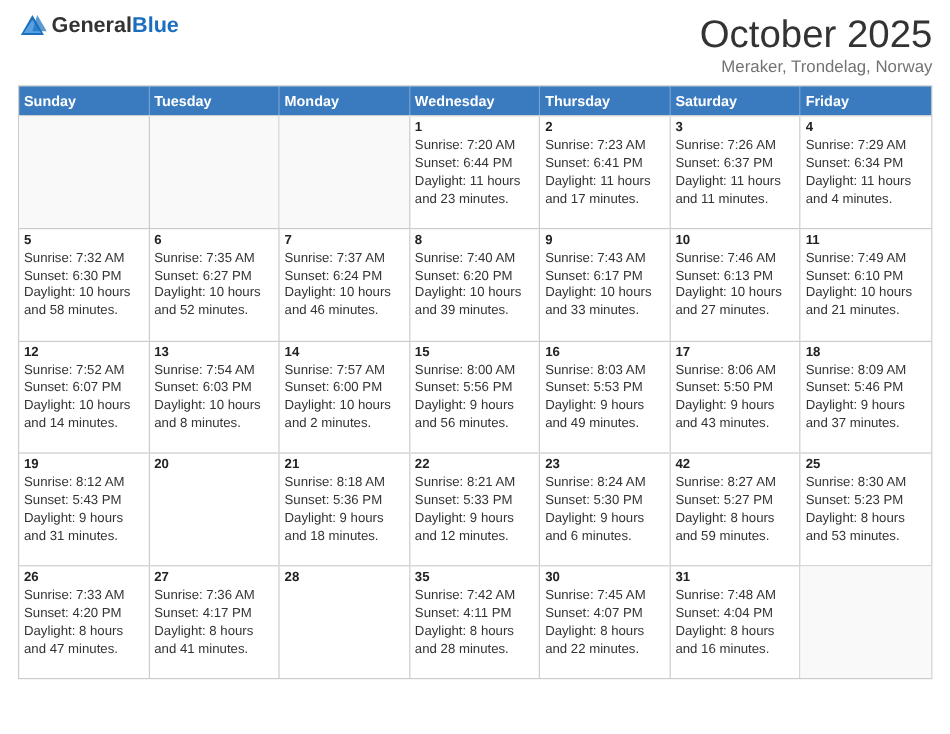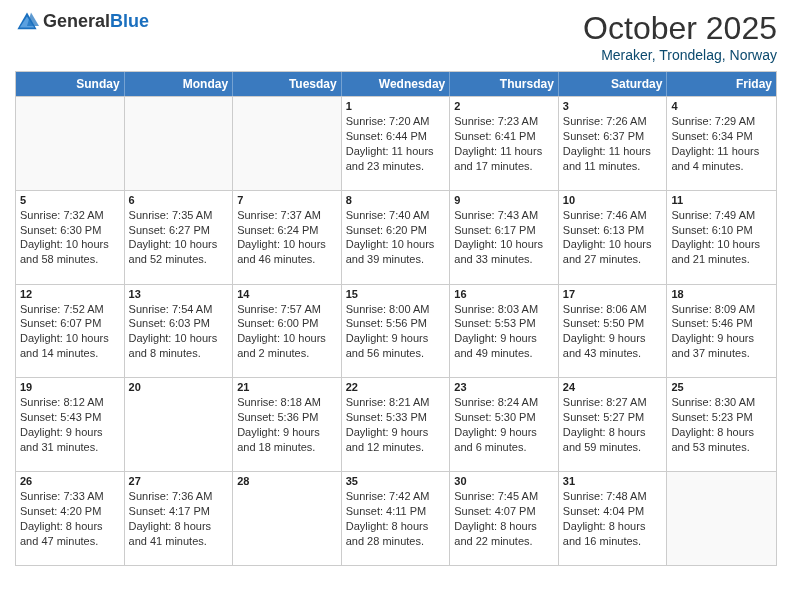--- a/index.html
+++ b/index.html
@@ -42,39 +42,39 @@
     .title-area {
       text-align: right;
     }
     .month-title {
       font-size: 32px;
       font-weight: normal;
       color: #333;
     }
     .location {
       font-size: 14px;
-      color: #0c4a6e;
+      color: #737373;
     }
     .calendar {
       flex: 1;
       display: flex;
       flex-direction: column;
       border: 1px solid #ccc;
     }
     .cal-header {
       display: grid;
       grid-template-columns: repeat(7, 1fr);
       background: #3a7abf;
     }
     .cal-header-cell {
       color: #fff;
       font-size: 12px;
       font-weight: bold;
       padding: 5px 4px;
-      text-align: right;
+      text-align: left;
       border-right: 1px solid rgba(255,255,255,0.3);
     }
     .cal-header-cell:last-child { border-right: none; }
     .cal-body {
       flex: 1;
       display: flex;
       flex-direction: column;
     }
     .cal-row {
       flex: 1;
@@ -123,22 +123,22 @@
     </div>
     <div class="title-area">
       <div class="month-title">October 2025</div>
       <div class="location">Meraker, Trondelag, Norway</div>
     </div>
   </div>
 
   <div class="calendar">
     <div class="cal-header">
     <div class="cal-header-cell">Sunday</div>
+        <div class="cal-header-cell">Tuesday</div>
         <div class="cal-header-cell">Monday</div>
-        <div class="cal-header-cell">Tuesday</div>
         <div class="cal-header-cell">Wednesday</div>
         <div class="cal-header-cell">Thursday</div>
         <div class="cal-header-cell">Saturday</div>
         <div class="cal-header-cell">Friday</div>
       </div>
     <div class="cal-body">
     <div class="cal-row">
           <div class="cal-cell empty"></div>
           <div class="cal-cell empty"></div>
           <div class="cal-cell empty"></div>
@@ -233,21 +233,21 @@
           </div>
           <div class="cal-cell">
             <div class="day-num">22</div>
             <div class="cell-content">Sunrise: 8:21 AM<br>Sunset: 5:33 PM<br>Daylight: 9 hours and 12 minutes.</div>
           </div>
           <div class="cal-cell">
             <div class="day-num">23</div>
             <div class="cell-content">Sunrise: 8:24 AM<br>Sunset: 5:30 PM<br>Daylight: 9 hours and 6 minutes.</div>
           </div>
           <div class="cal-cell">
-            <div class="day-num">24</div>
+            <div class="day-num">42</div>
             <div class="cell-content">Sunrise: 8:27 AM<br>Sunset: 5:27 PM<br>Daylight: 8 hours and 59 minutes.</div>
           </div>
           <div class="cal-cell">
             <div class="day-num">25</div>
             <div class="cell-content">Sunrise: 8:30 AM<br>Sunset: 5:23 PM<br>Daylight: 8 hours and 53 minutes.</div>
           </div>
         </div>
         <div class="cal-row">
           <div class="cal-cell">
             <div class="day-num">26</div>

